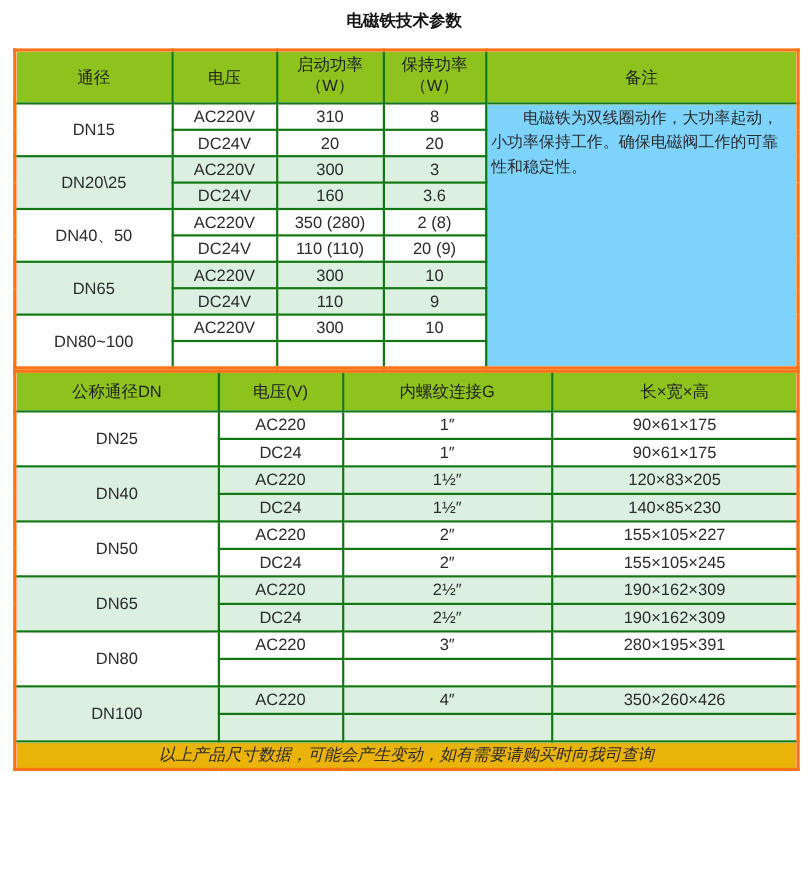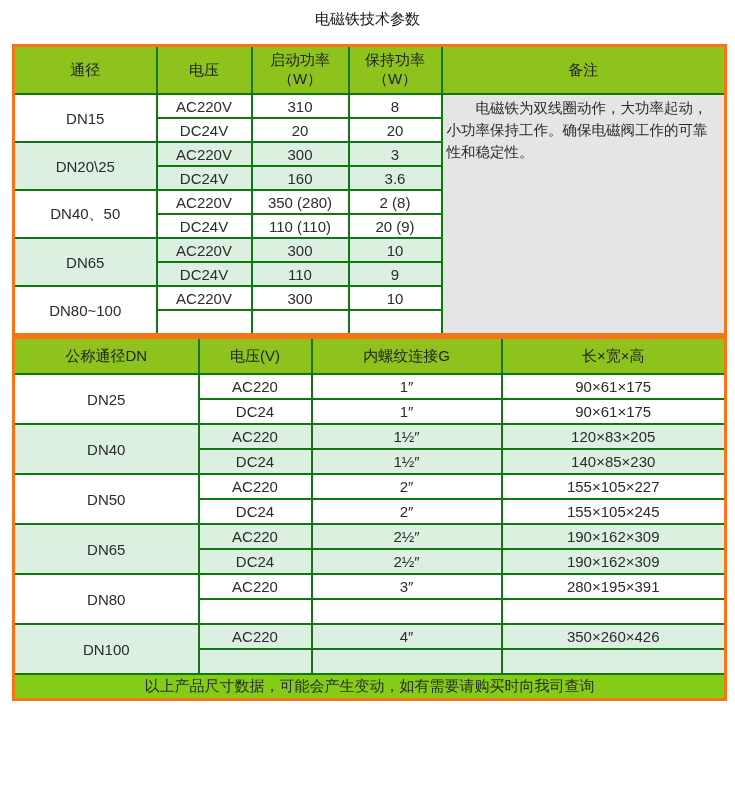--- a/index.html
+++ b/index.html
@@ -6,21 +6,21 @@
     margin: 0;
     padding: 0;
     background: #ffffff;
     width: 735px;
     font-family: "Liberation Sans", "DejaVu Sans", sans-serif;
     color: #2b2b2b;
   }
   .page { width: 735px; }
   .tbl-title {
     text-align: center;
-    font-weight: normal;
+    font-weight: bold;
     font-size: 15px;
     color: #141414;
   }
   .title-1 { padding-top: 10px; margin-bottom: 15px; }
   .title-2 { margin-top: 43px; margin-bottom: 17px; }
 
   table {
     border-collapse: collapse;
     table-layout: fixed;
     width: 712px;
@@ -41,30 +41,30 @@
     background: #8ec31e;
     color: #222222;
   }
   #t1 thead th { height: 46px; }
   #t2 thead th { height: 34px; }
   #t1 tbody td { height: 22px; }
   #t2 tbody td { height: 23px; }
   .hdr-line { line-height: 1.25; }
   .alt { background: #dcf0e2; }
   .remark {
-    background: #e5e5e5;
+    background: #7dd3fc;
     text-align: left;
     vertical-align: top;
     padding: 3px 6px 3px 4px;
     font-size: 14.5px;
     line-height: 1.5;
     text-indent: 2em;
     white-space: normal;
   }
-  .foot { height: 27px; background: #84cc16; }
+  .foot { height: 27px; background: #eab308; font-style: italic; }
 </style>
 </head>
 <body>
 
 <div class="page">
 
   <div class="tbl-title title-1">电磁铁技术参数</div>
 
   <table id="t1">
     <colgroup>

